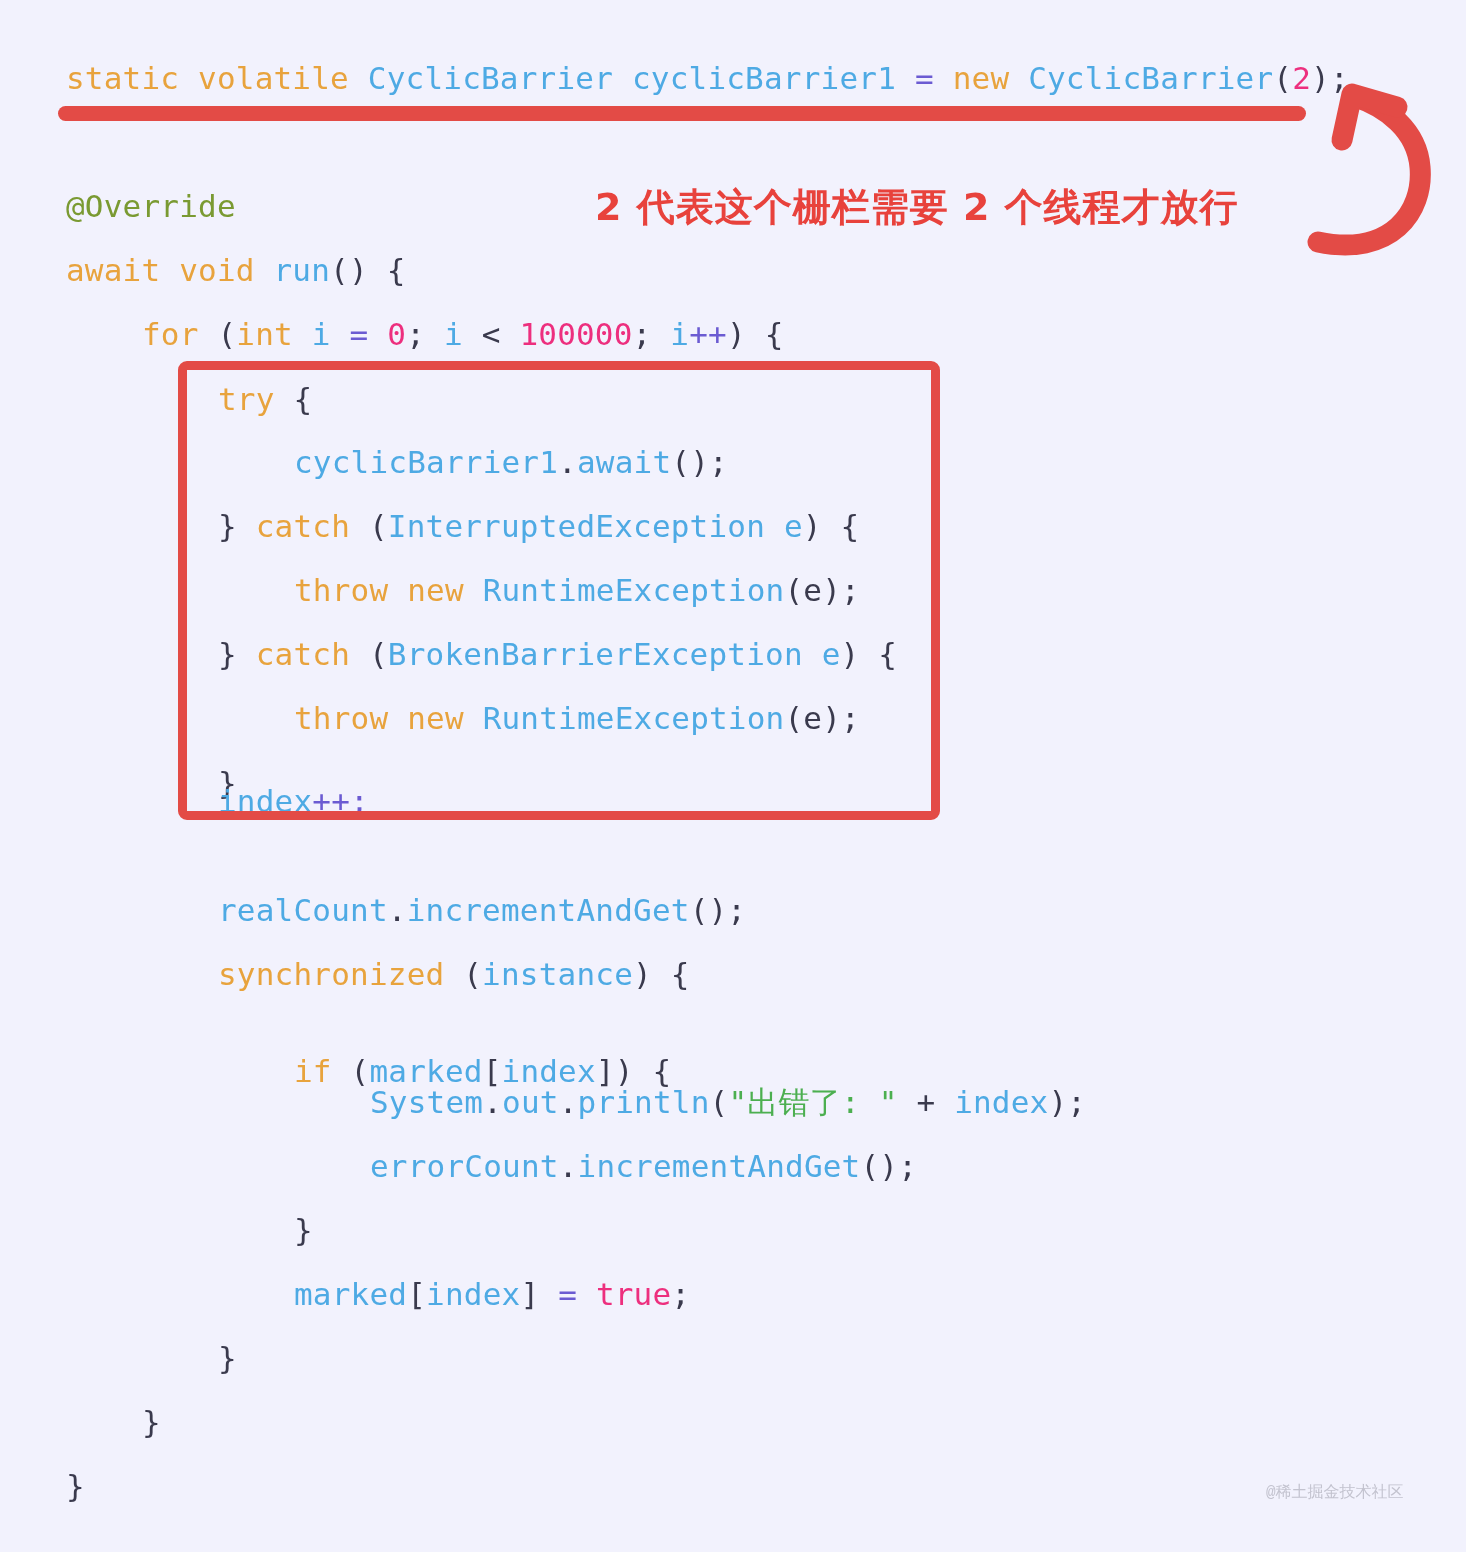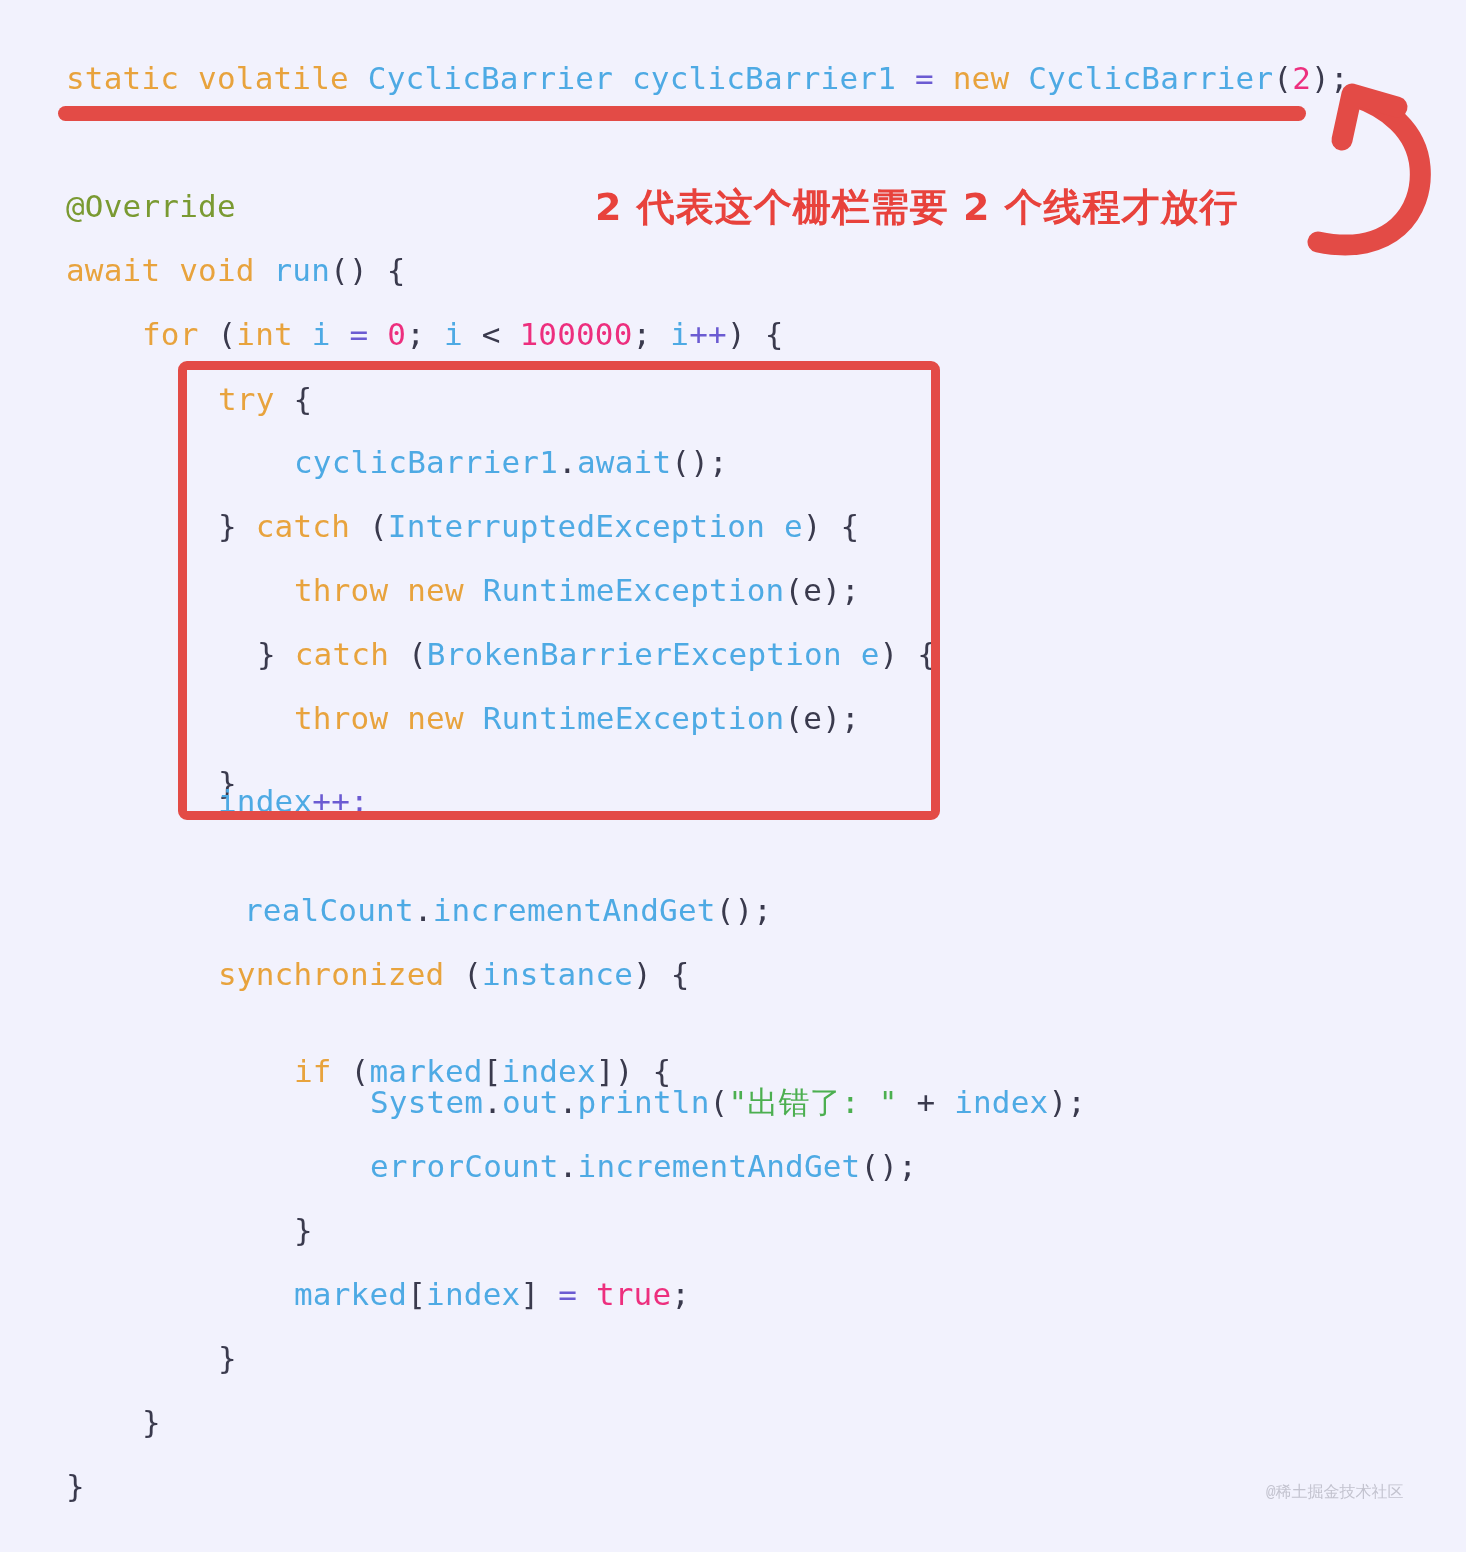--- a/index.html
+++ b/index.html
@@ -113,25 +113,25 @@
 
   <div class="code" id="code-block">
       <div class="line" style="top: 59px; left: 66px;"><span class="tok kw">static volatile </span><span class="tok typ">CyclicBarrier</span><span class="tok pun"> </span><span class="tok id">cyclicBarrier1</span><span class="tok pun"> </span><span class="tok op">=</span><span class="tok pun"> </span><span class="tok kw">new</span><span class="tok pun"> </span><span class="tok typ">CyclicBarrier</span><span class="tok pun">(</span><span class="tok num">2</span><span class="tok pun">);</span></div>
       <div class="line" style="top: 187px; left: 66px;"><span class="tok ann">@Override</span></div>
       <div class="line" style="top: 251px; left: 66px;"><span class="tok kw">await void </span><span class="tok id">run</span><span class="tok pun">() {</span></div>
       <div class="line" style="top: 315px; left: 142px;"><span class="tok kw">for</span><span class="tok pun"> (</span><span class="tok kw">int</span><span class="tok pun"> </span><span class="tok id">i</span><span class="tok pun"> </span><span class="tok op">=</span><span class="tok pun"> </span><span class="tok num">0</span><span class="tok pun">; </span><span class="tok id">i</span><span class="tok pun"> </span><span class="tok pun">&lt;</span><span class="tok pun"> </span><span class="tok num">100000</span><span class="tok pun">; </span><span class="tok id">i</span><span class="tok op">++</span><span class="tok pun">) {</span></div>
       <div class="line" style="top: 380px; left: 218px;"><span class="tok kw">try</span><span class="tok pun"> {</span></div>
       <div class="line" style="top: 443px; left: 294px;"><span class="tok id">cyclicBarrier1</span><span class="tok pun">.</span><span class="tok id">await</span><span class="tok pun">();</span></div>
       <div class="line" style="top: 507px; left: 218px;"><span class="tok pun">} </span><span class="tok kw">catch</span><span class="tok pun"> (</span><span class="tok typ">InterruptedException</span><span class="tok pun"> </span><span class="tok typ">e</span><span class="tok pun">) {</span></div>
       <div class="line" style="top: 571px; left: 294px;"><span class="tok kw">throw new </span><span class="tok typ">RuntimeException</span><span class="tok pun">(e);</span></div>
-      <div class="line" style="top: 635px; left: 218px; margin-left: 39px;"><span class="tok pun">} </span><span class="tok kw">catch</span><span class="tok pun"> (</span><span class="tok typ">BrokenBarrierException</span><span class="tok pun"> </span><span class="tok typ">e</span><span class="tok pun">) {</span></div>
+      <div class="line" style="top: 635px; left: 218px;"><span class="tok pun">} </span><span class="tok kw">catch</span><span class="tok pun"> (</span><span class="tok typ">BrokenBarrierException</span><span class="tok pun"> </span><span class="tok typ">e</span><span class="tok pun">) {</span></div>
       <div class="line" style="top: 699px; left: 294px;"><span class="tok kw">throw new </span><span class="tok typ">RuntimeException</span><span class="tok pun">(e);</span></div>
       <div class="line" style="top: 764px; left: 218px;"><span class="tok pun">}</span></div>
       <div class="line" style="top: 782px; left: 218px;"><span class="tok id">index</span><span class="tok op">++;</span></div>
-      <div class="line" style="top: 891px; left: 218px; margin-left: 26px;"><span class="tok id">realCount</span><span class="tok pun">.</span><span class="tok id">incrementAndGet</span><span class="tok pun">();</span></div>
+      <div class="line" style="top: 891px; left: 218px;"><span class="tok id">realCount</span><span class="tok pun">.</span><span class="tok id">incrementAndGet</span><span class="tok pun">();</span></div>
       <div class="line" style="top: 955px; left: 218px;"><span class="tok kw">synchronized</span><span class="tok pun"> (</span><span class="tok id">instance</span><span class="tok pun">) {</span></div>
       <div class="line" style="top: 1052px; left: 294px;"><span class="tok kw">if</span><span class="tok pun"> (</span><span class="tok id">marked</span><span class="tok pun">[</span><span class="tok id">index</span><span class="tok pun">]) {</span></div>
       <div class="line" style="top: 1083px; left: 370px;"><span class="tok id">System</span><span class="tok pun">.</span><span class="tok id">out</span><span class="tok pun">.</span><span class="tok id">println</span><span class="tok pun">(</span><span class="tok str">"出错了: "</span><span class="tok pun"> </span><span class="tok pun">+</span><span class="tok pun"> </span><span class="tok id">index</span><span class="tok pun">);</span></div>
       <div class="line" style="top: 1147px; left: 370px;"><span class="tok id">errorCount</span><span class="tok pun">.</span><span class="tok id">incrementAndGet</span><span class="tok pun">();</span></div>
       <div class="line" style="top: 1211px; left: 294px;"><span class="tok pun">}</span></div>
       <div class="line" style="top: 1275px; left: 294px;"><span class="tok id">marked</span><span class="tok pun">[</span><span class="tok id">index</span><span class="tok pun">]</span><span class="tok pun"> </span><span class="tok op">=</span><span class="tok pun"> </span><span class="tok num">true</span><span class="tok pun">;</span></div>
       <div class="line" style="top: 1339px; left: 218px;"><span class="tok pun">}</span></div>
       <div class="line" style="top: 1403px; left: 142px;"><span class="tok pun">}</span></div>
       <div class="line" style="top: 1467px; left: 66px;"><span class="tok pun">}</span></div>
     </div>

